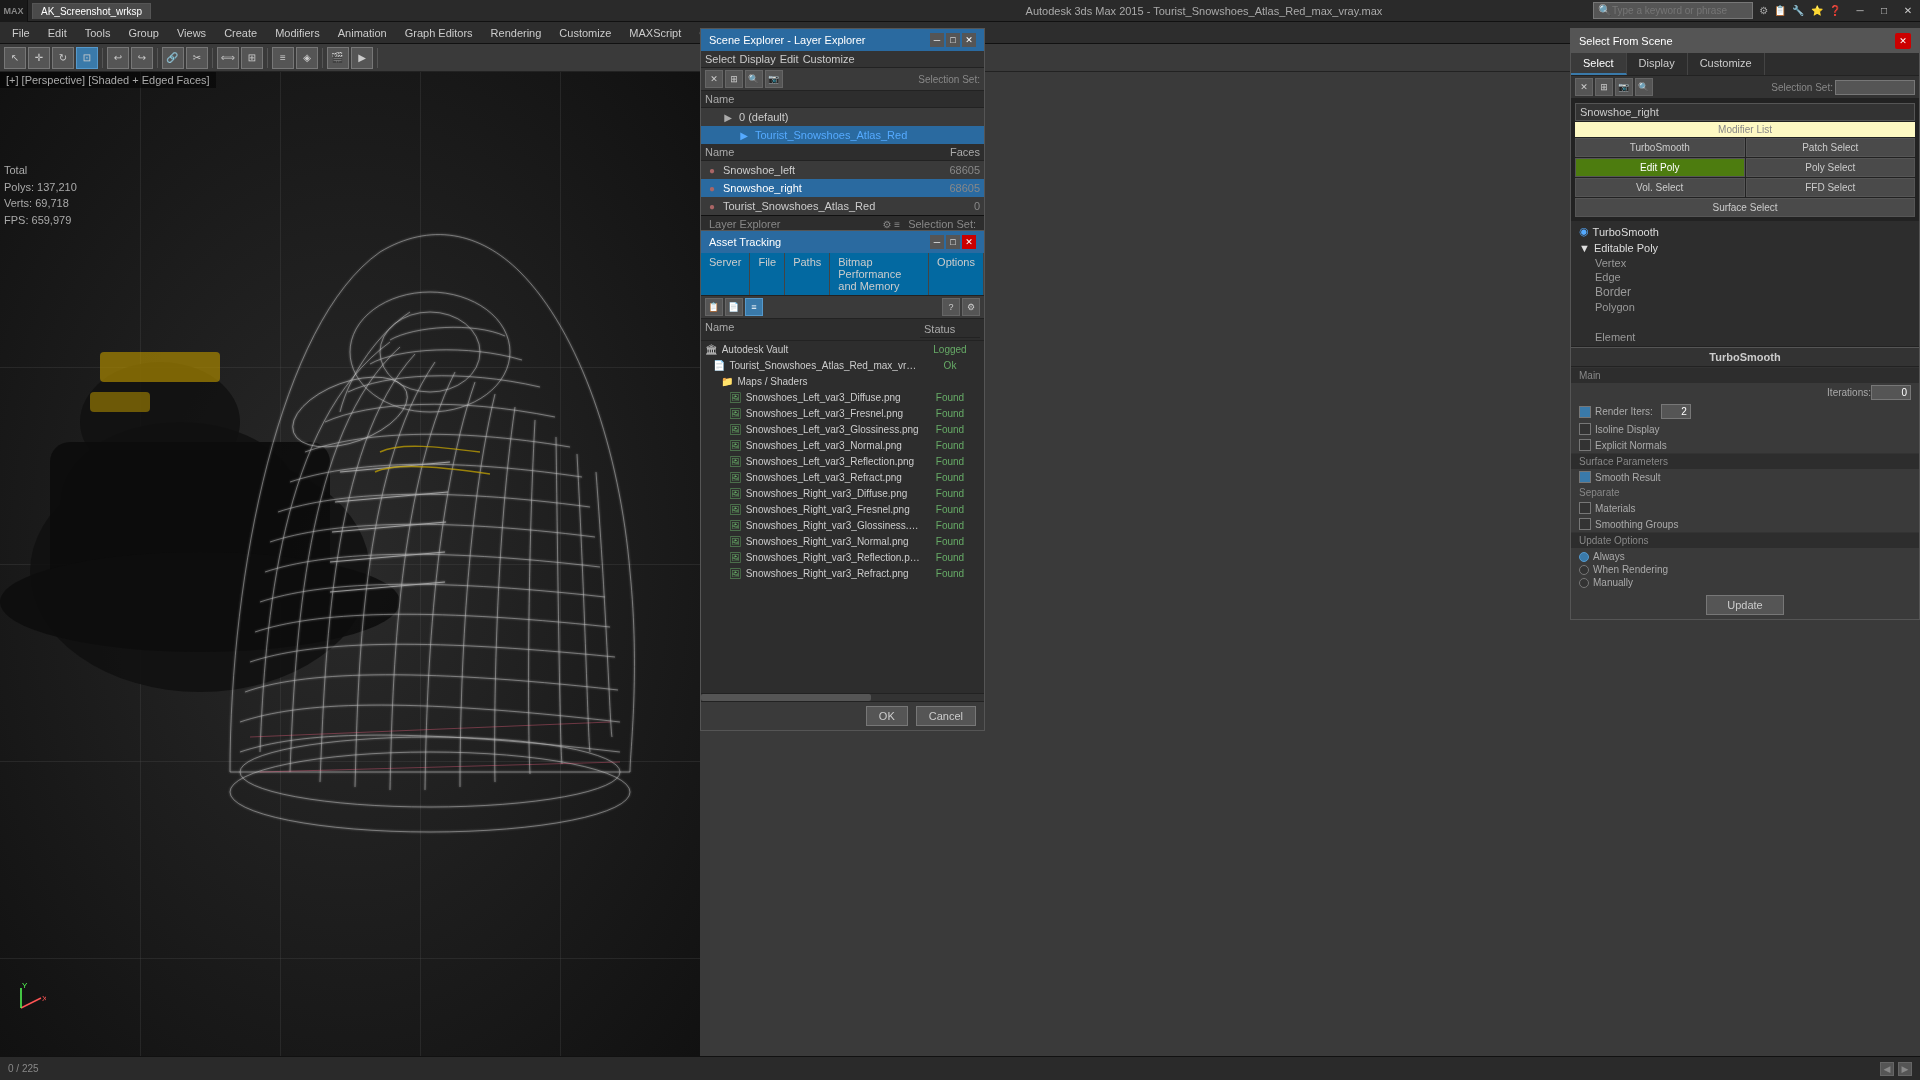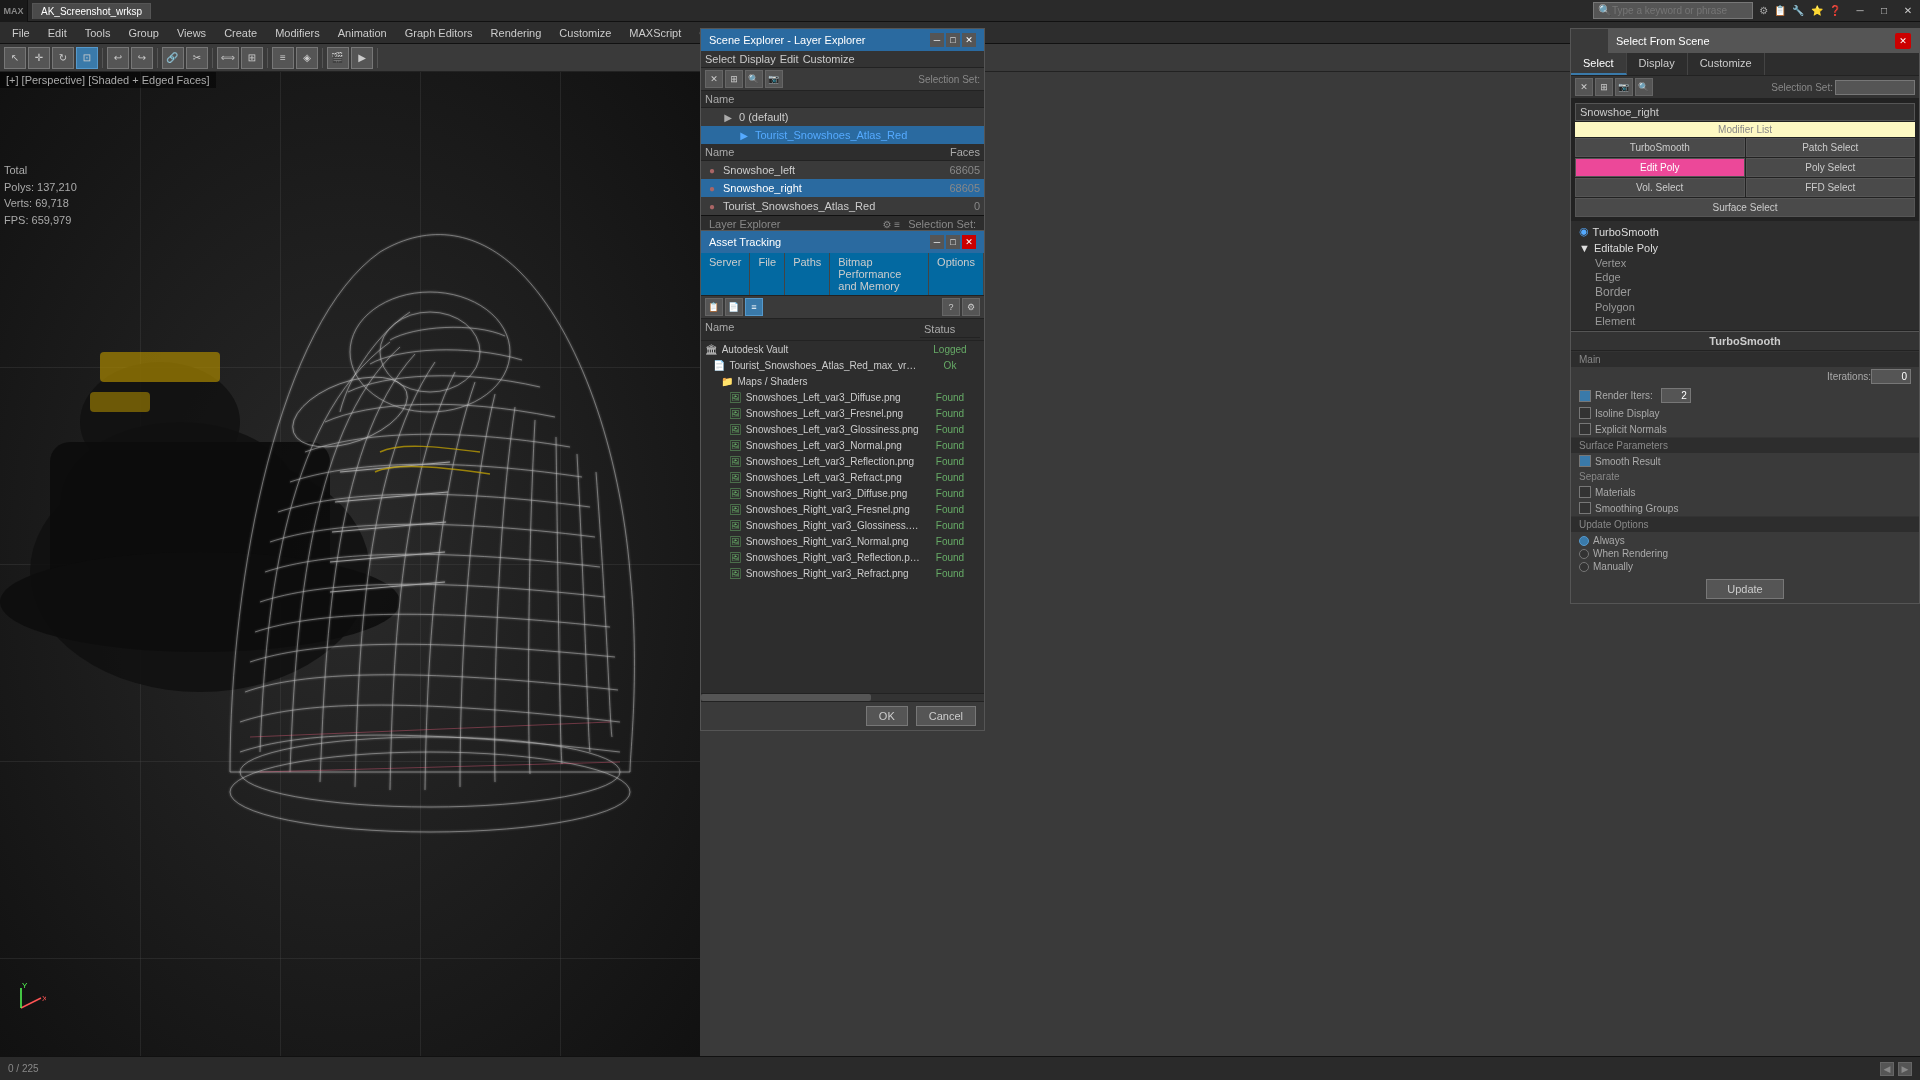--- a/index.html
+++ b/index.html
@@ -259,39 +259,39 @@
       width: 350px;
       background: #3a3a3a;
       border: 1px solid #555;
       z-index: 200;
     }
     #select-from-scene .panel-title-bar {
       background: #555;
       color: #fff;
       font-size: 11px;
       padding: 4px 8px;
-      display: flex; align-items: center; justify-content: space-between; margin-left: 37px;
+      display: flex; align-items: center; justify-content: space-between;
     }
     #select-from-scene .panel-tab {
       padding: 4px 12px;
       font-size: 11px; color: #ccc;
       cursor: pointer; border-right: 1px solid #444;
     }
     #select-from-scene .panel-tab.active {
       background: #3a3a3a; color: #fff;
       border-bottom: 2px solid #3a7aaa;
     }
     .mod-btn {
       background: #4a4a4a;
       padding: 3px 4px;
       font-size: 10px; color: #ccc;
       text-align: center; cursor: pointer;
       border: 1px solid #555;
     }
-    .mod-btn.active { background: #ec4899; color: #fff; }
+    .mod-btn.active { background: #4d7c0f; color: #fff; }
     .turbo-smooth-header {
       background: #333;
       color: #ccc;
       padding: 3px 8px;
       font-size: 11px;
       font-weight: bold;
       text-align: center;
       border-top: 1px solid #555;
       border-bottom: 1px solid #222;
     }
@@ -436,20 +436,21 @@
     }
   </style>
 </head>
 <body>
 
 <div id="top-bar">
   <div class="logo">MAX</div>
   <div class="tab-bar">
     <div class="tab active">AK_Screenshot_wrksp</div>
   </div>
+  <div class="title">Autodesk 3ds Max 2015 - Tourist_Snowshoes_Atlas_Red_max_vray.max</div>
   <div class="search-box">
     <span>🔍</span>
     <input type="text" placeholder="Type a keyword or phrase" style="">
   </div>
   <div class="top-icons">
     <span>⚙</span>
     <span>📋</span>
     <span>🔧</span>
     <span>⭐</span>
     <span>❓</span>
@@ -737,21 +738,21 @@
       <span>TurboSmooth</span>
     </div>
     <div style="padding:2px 8px;font-size:11px;color:#ddd;cursor:pointer;display:flex;align-items:center;gap:4px;">
       <span>▼</span>
       <span>Editable Poly</span>
     </div>
     <div style="padding:1px 24px;font-size:11px;color:#999;cursor:pointer;">Vertex</div>
     <div style="padding:1px 24px;font-size:11px;color:#999;cursor:pointer;">Edge</div>
     <div style="padding:1px 24px;font-size:12px;color:#999;cursor:pointer;">Border</div>
     <div style="padding:1px 24px;font-size:11px;color:#999;cursor:pointer;">Polygon</div>
-    <div style="padding:1px 24px;font-size:11px;color:#999;cursor:pointer;">Element</div>
+    <div style="padding:1px 24px;font-size:11px;color:#999;cursor:pointer;margin-top:16px;">Element</div>
   </div>
 
   <div class="turbo-smooth-header">TurboSmooth</div>
   <div class="section-title">Main</div>
   <div class="param-row">
     <span class="param-label">Iterations:</span>
     <input type="text" class="param-input" value="0" style="">
   </div>
   <div class="param-check">
     <div class="checkbox checked"></div>

